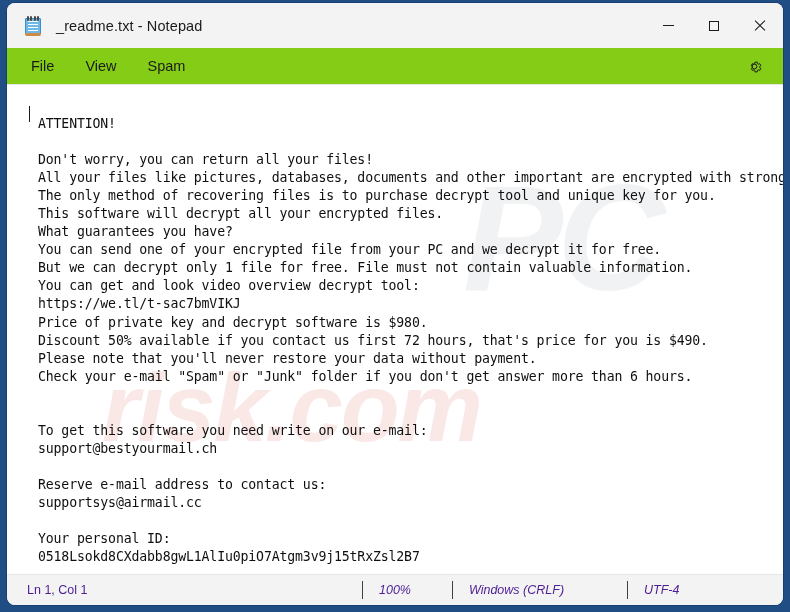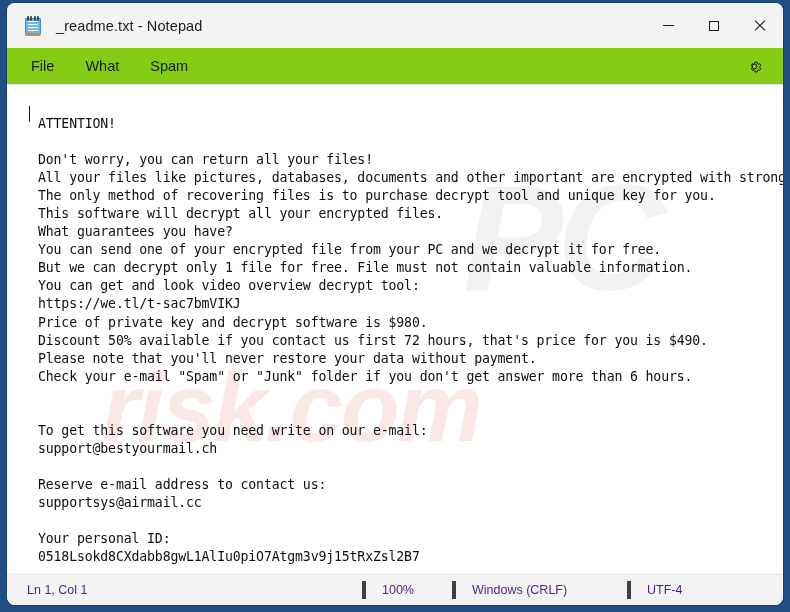--- a/index.html
+++ b/index.html
@@ -238,21 +238,21 @@
     color: #4c1d95;
     border-top: 1px solid #e6e6e6;
   }
   .status-cell {
     padding: 0 16px;
     height: 18px;
     display: flex;
     align-items: center;
     cursor: default;
   }
-  .status-cell.divided { border-left: 4px solid #404040; }
+  .status-cell.divided { border-left: 1px solid #404040; font-style: italic; }
   .sb-lncol { width: 355px; box-sizing: border-box; padding-left: 20px; }
   .sb-zoom  { width: 90px;  box-sizing: border-box; }
   .sb-eol   { width: 175px; box-sizing: border-box; }
 </style>
 </head>
 <body>
 
 <div id="screen">
   <div class="window">
 
@@ -283,21 +283,21 @@
           <span class="glyph-max"></span>
         </div>
         <div class="win-btn close">
           <span class="glyph-close"></span>
         </div>
       </div>
     </div>
 
     <div class="menubar">
       <div class="menu-item">File</div>
-      <div class="menu-item">What</div>
+      <div class="menu-item">View</div>
       <div class="menu-item">Spam</div>
       <div class="settings-btn">
         <svg width="17" height="17" viewBox="0 0 24 24">
           <path d="M12 8.6a3.4 3.4 0 1 0 0 6.8 3.4 3.4 0 0 0 0-6.8z" fill="none" stroke="#1b1b1b" stroke-width="1.4"></path>
           <path d="M19.3 13.5c.05-.49.05-1 0-1.5l1.7-1.2-1.6-2.8-2 .7c-.38-.31-.8-.56-1.26-.74l-.3-2.1h-3.2l-.3 2.1c-.46.18-.88.43-1.26.74l-2-.7-1.6 2.8 1.7 1.2c-.05.5-.05 1.01 0 1.5l-1.7 1.2 1.6 2.8 2-.7c.38.31.8.56 1.26.74l.3 2.1h3.2l.3-2.1c.46-.18.88-.43 1.26-.74l2 .7 1.6-2.8z" fill="none" stroke="#1b1b1b" stroke-width="1.4" stroke-linejoin="round"></path>
         </svg>
       </div>
     </div>
 
     <div class="editor">

